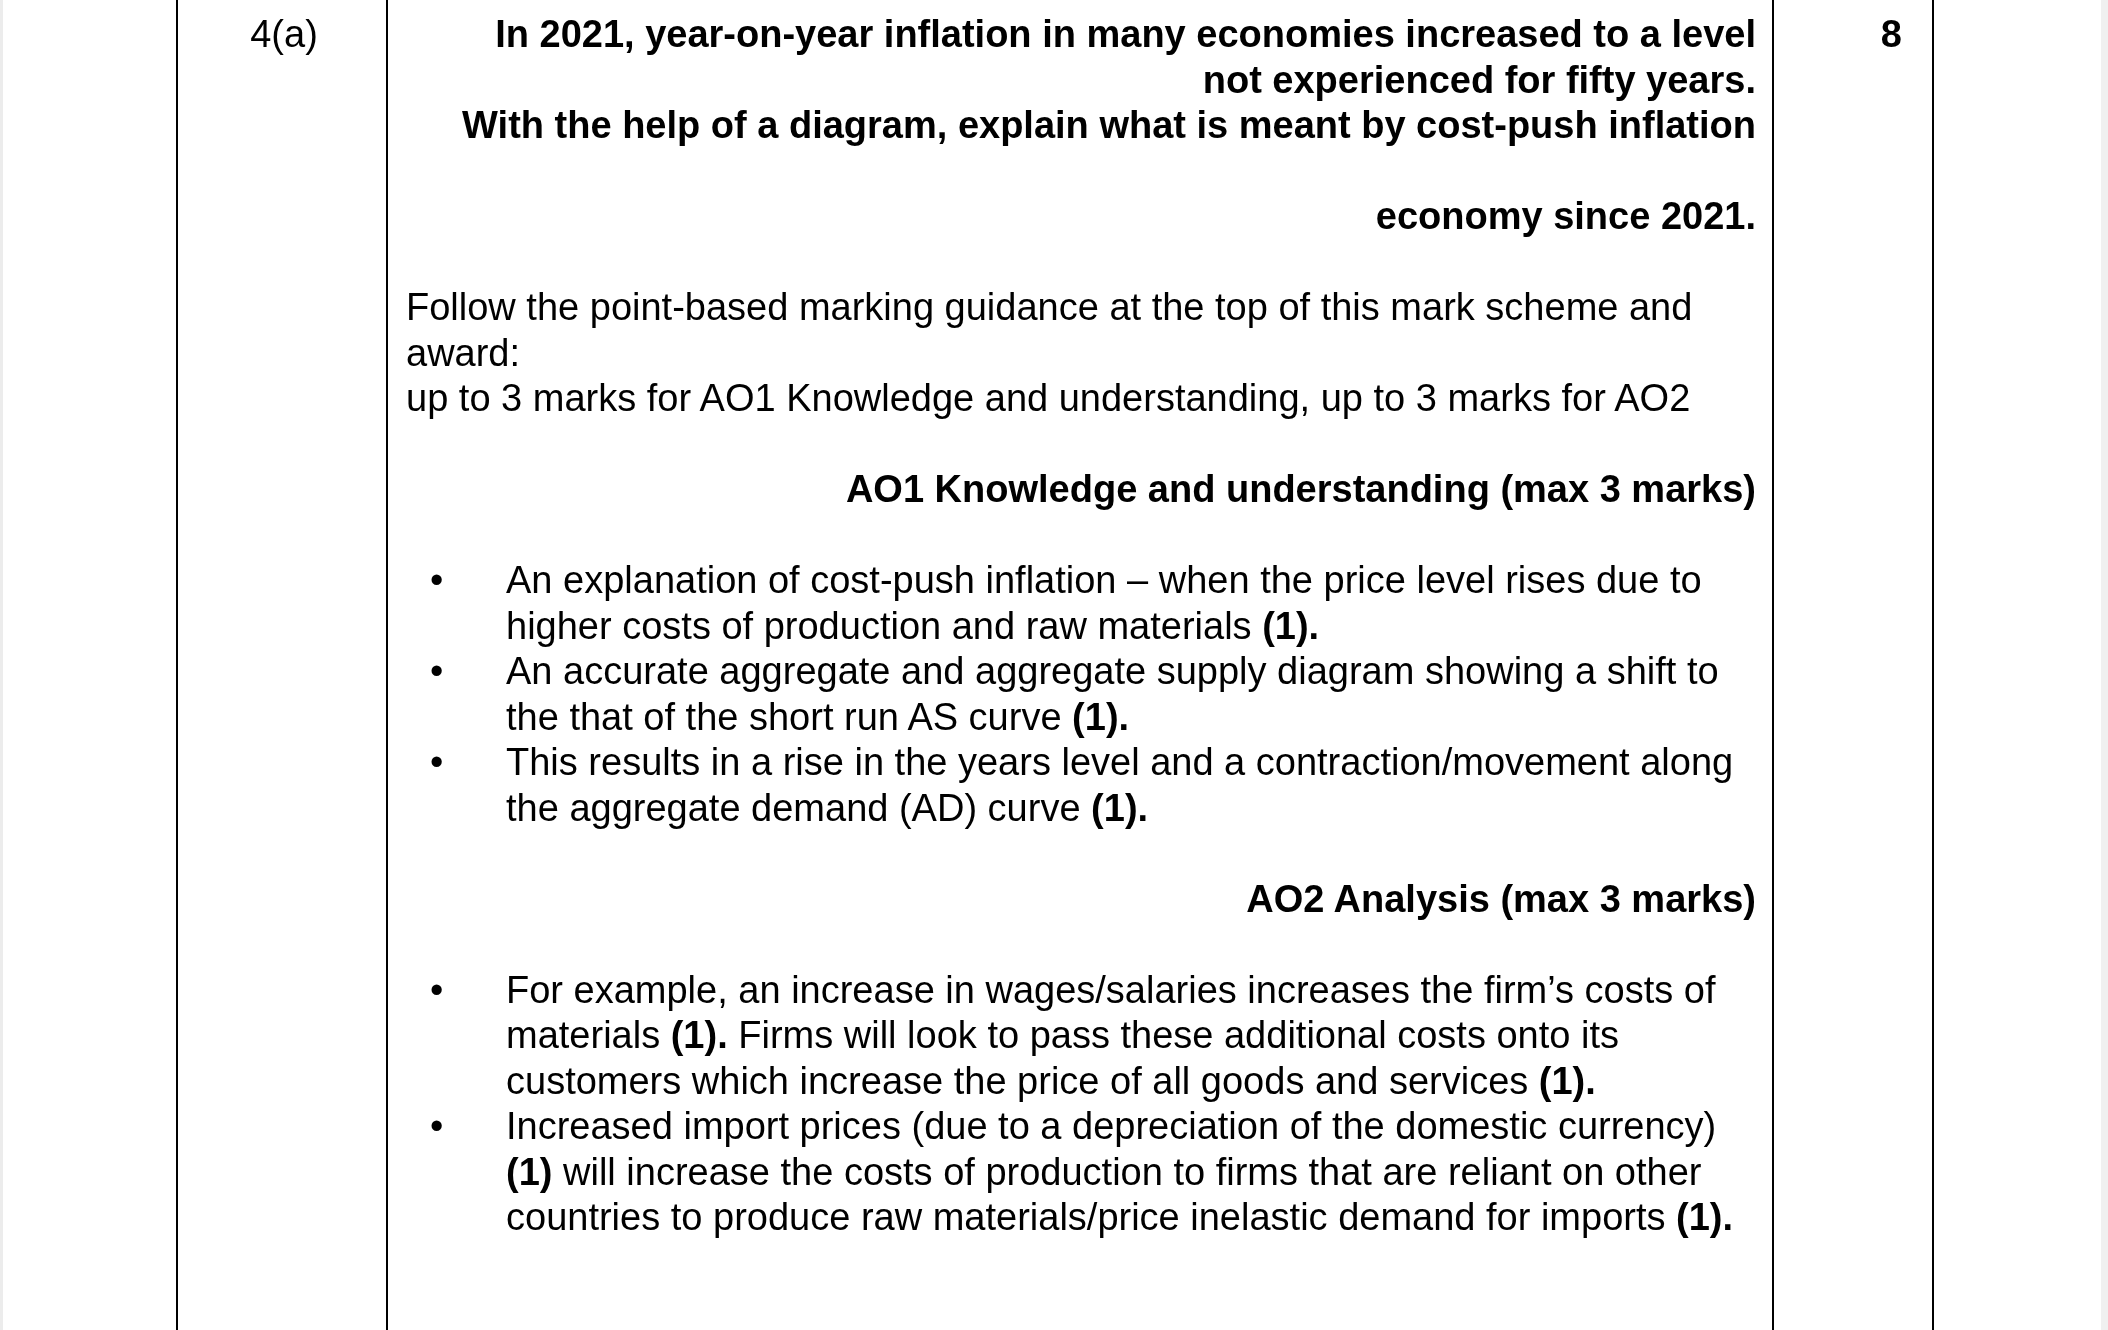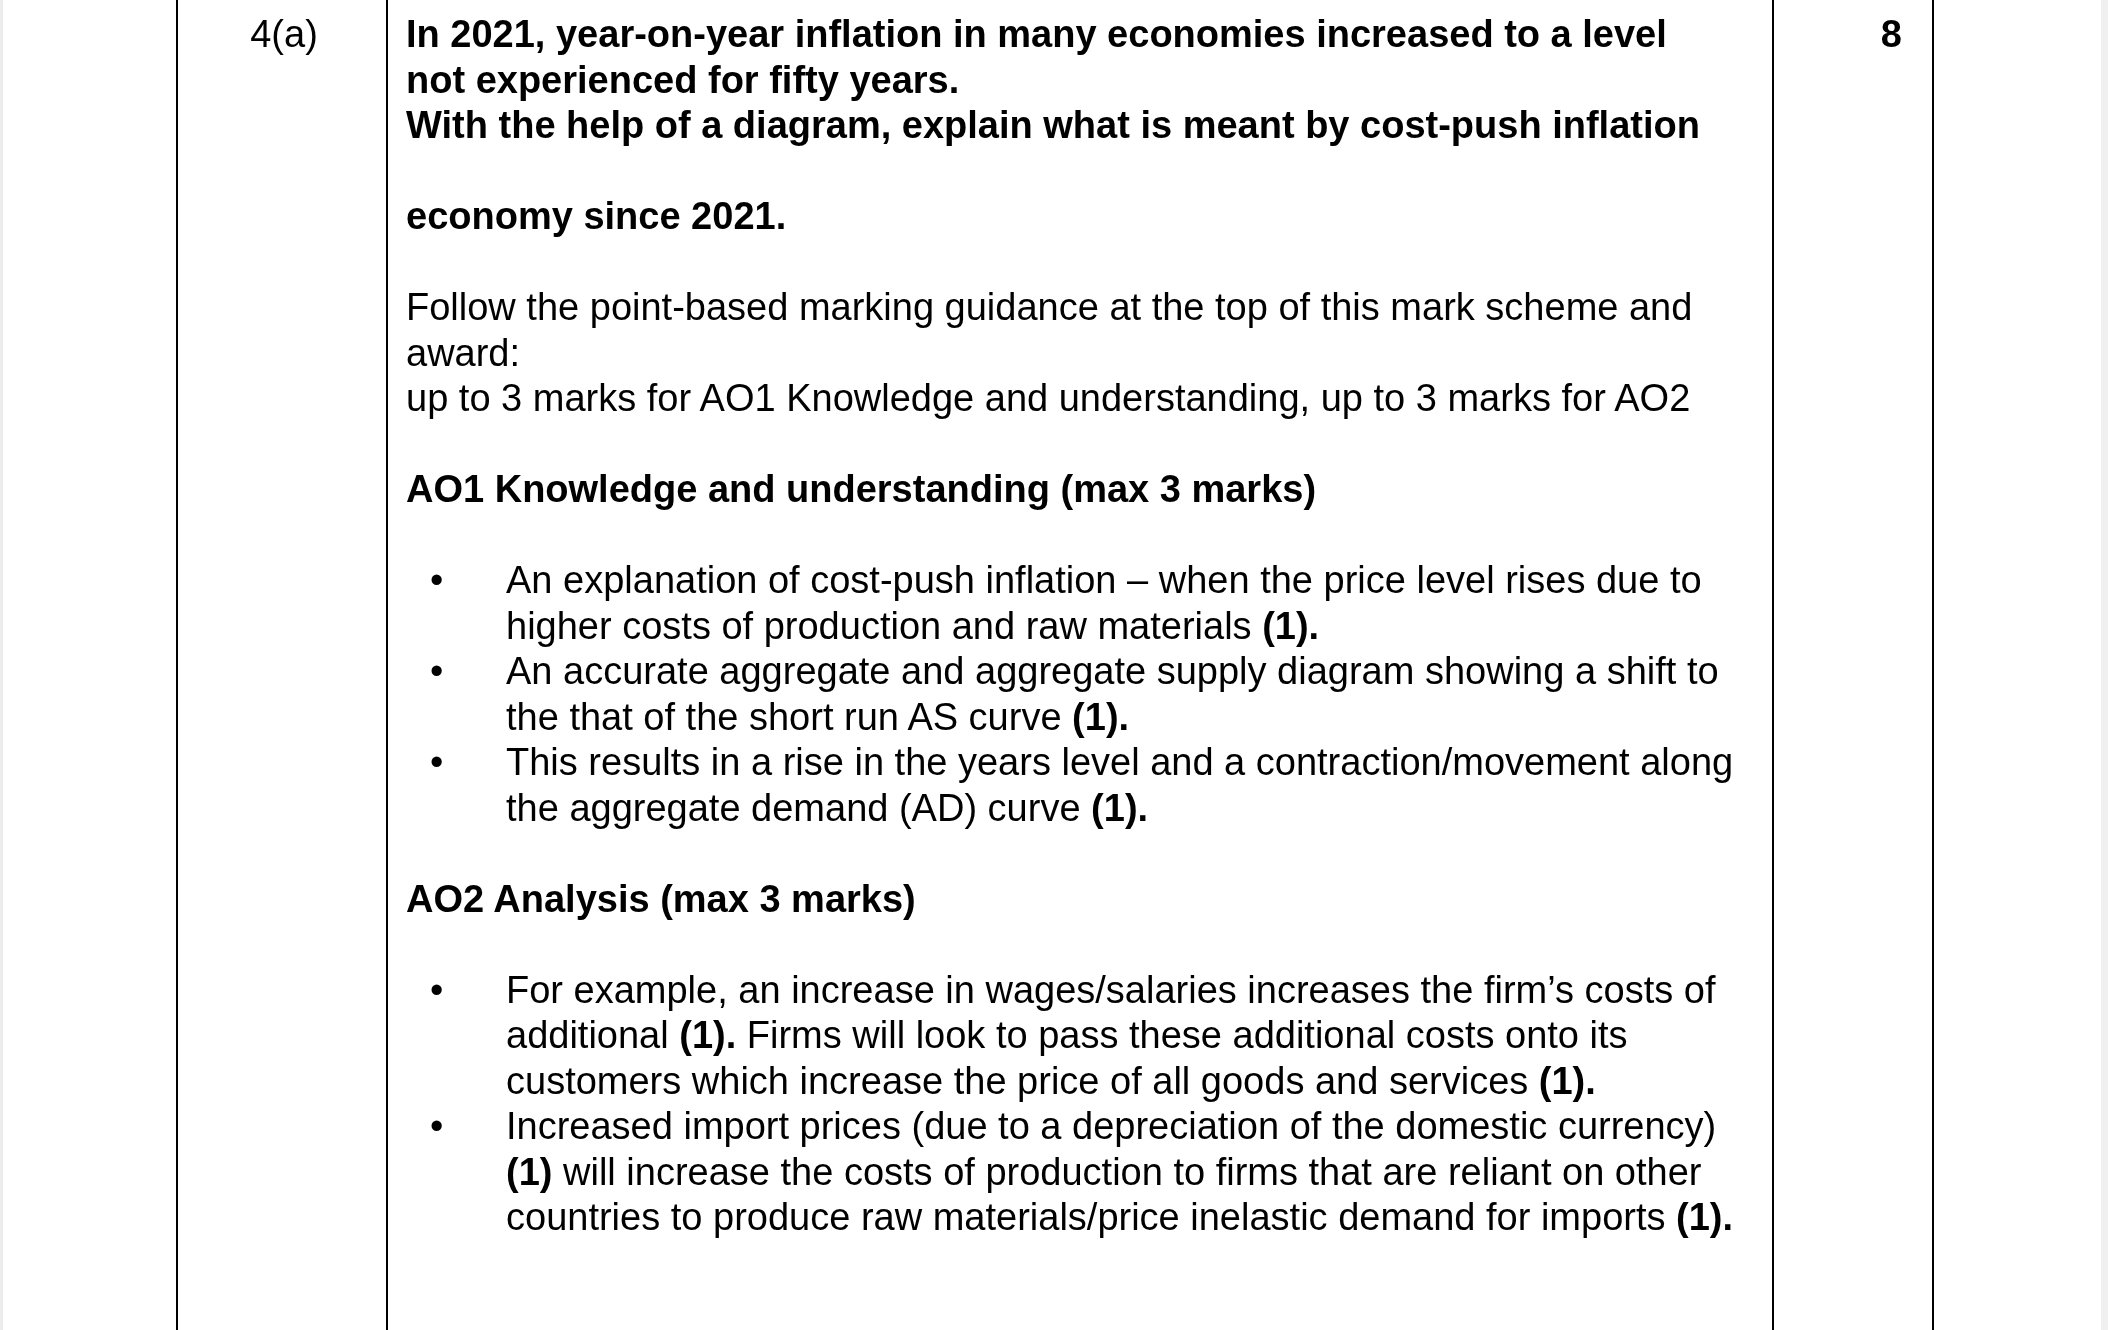--- a/index.html
+++ b/index.html
@@ -64,21 +64,21 @@
     font-weight: bold;
   }
   .cell.guidance-col {
     left: 1934px;
     width: 167px;
   }
 
   .block { margin: 0 0 45.5px 0; }
   .block.tight { margin-bottom: 0; }
   .block:last-child { margin-bottom: 0; }
-  .block.question, .block.heading { font-weight: bold; }
+  .block.question, .block.heading { font-weight: bold; text-align: right; }
 
   .bold { font-weight: bold; }
 
   .bullet-item {
     position: relative;
     padding-left: 100px;
   }
   .bullet-marker {
     position: absolute;
     left: 24px;
@@ -101,21 +101,21 @@
       <div class="block question"><span>In 2021, year-on-year inflation in many economies increased to a level</span><br><span>not experienced for fifty years.</span><br><span>With the help of a diagram, explain what is meant by cost-push inflation</span><br><br><span>economy since 2021.</span></div>
       <div class="block para"><span>Follow the point-based marking guidance at the top of this mark scheme and</span><br><span>award:</span><br><span>up to 3 marks for AO1 Knowledge and understanding, up to 3 marks for AO2</span><br></div>
       <div class="block heading"><span>AO1 Knowledge and understanding (max 3 marks)</span></div>
       <div class="block bullets">
         <div class="bullet-item"><span class="bullet-marker">•</span><span>An explanation of cost-push inflation – when the price level rises due to</span><br><span>higher costs of production and raw materials </span><span class="bold">(1).</span></div>
         <div class="bullet-item"><span class="bullet-marker">•</span><span>An accurate aggregate and aggregate supply diagram showing a shift to</span><br><span>the that of the short run AS curve </span><span class="bold">(1).</span></div>
         <div class="bullet-item"><span class="bullet-marker">•</span><span>This results in a rise in the years level and a contraction/movement along</span><br><span>the aggregate demand (AD) curve </span><span class="bold">(1).</span></div>
       </div>
       <div class="block heading"><span>AO2 Analysis (max 3 marks)</span></div>
       <div class="block bullets">
-        <div class="bullet-item"><span class="bullet-marker">•</span><span>For example, an increase in wages/salaries increases the firm’s costs of</span><br><span>additional </span><span class="bold">(1).</span><span> Firms will look to pass these additional costs onto its</span><br><span>customers which increase the price of all goods and services </span><span class="bold">(1).</span></div>
+        <div class="bullet-item"><span class="bullet-marker">•</span><span>For example, an increase in wages/salaries increases the firm’s costs of</span><br><span>materials </span><span class="bold">(1).</span><span> Firms will look to pass these additional costs onto its</span><br><span>customers which increase the price of all goods and services </span><span class="bold">(1).</span></div>
         <div class="bullet-item"><span class="bullet-marker">•</span><span>Increased import prices (due to a depreciation of the domestic currency)</span><br><span class="bold">(1)</span><span> will increase the costs of production to firms that are reliant on other</span><br><span>countries to produce raw materials/price inelastic demand for imports </span><span class="bold">(1).</span></div>
       </div>
     </div>
 
   <div class="cell marks-col">
     <span>8</span>
   </div>
 
   <div class="cell guidance-col">
     <span></span>

